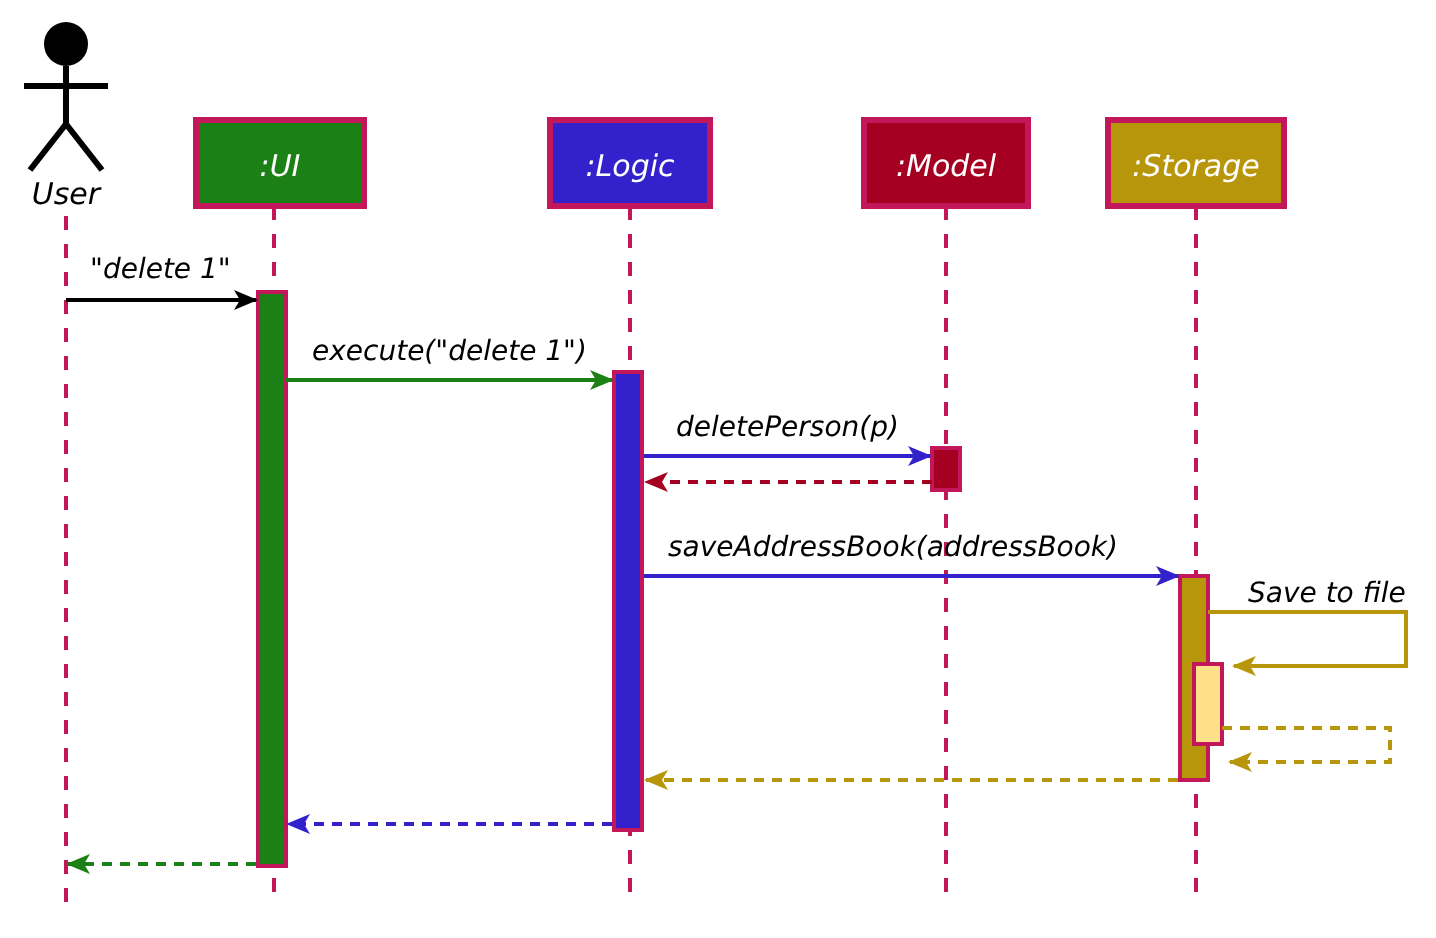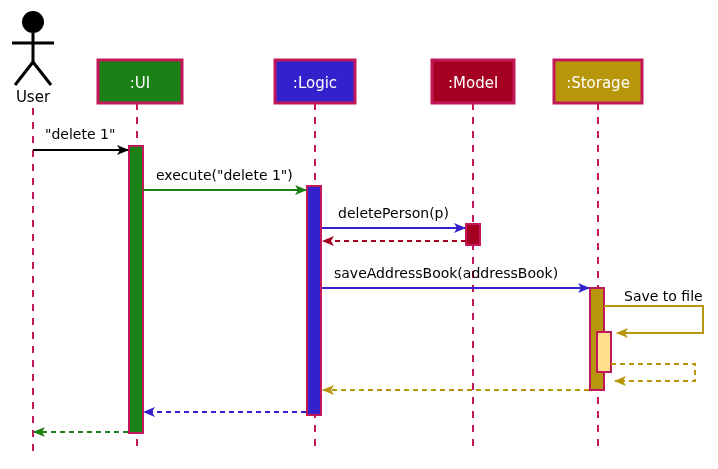--- a/index.html
+++ b/index.html
@@ -9,20 +9,21 @@
   }
   body {
     font-family: "DejaVu Sans", sans-serif;
   }
   #diagram-root {
     position: relative;
     width: 718px;
     height: 469px;
     background: #ffffff;
     overflow: hidden;
+    font-style: italic;
   }
   #seq-svg {
     position: absolute;
     left: 0;
     top: 0;
   }
   .participant-label {
     font-family: "DejaVu Sans", sans-serif;
     font-size: 15px;
     fill: #ffffff;

